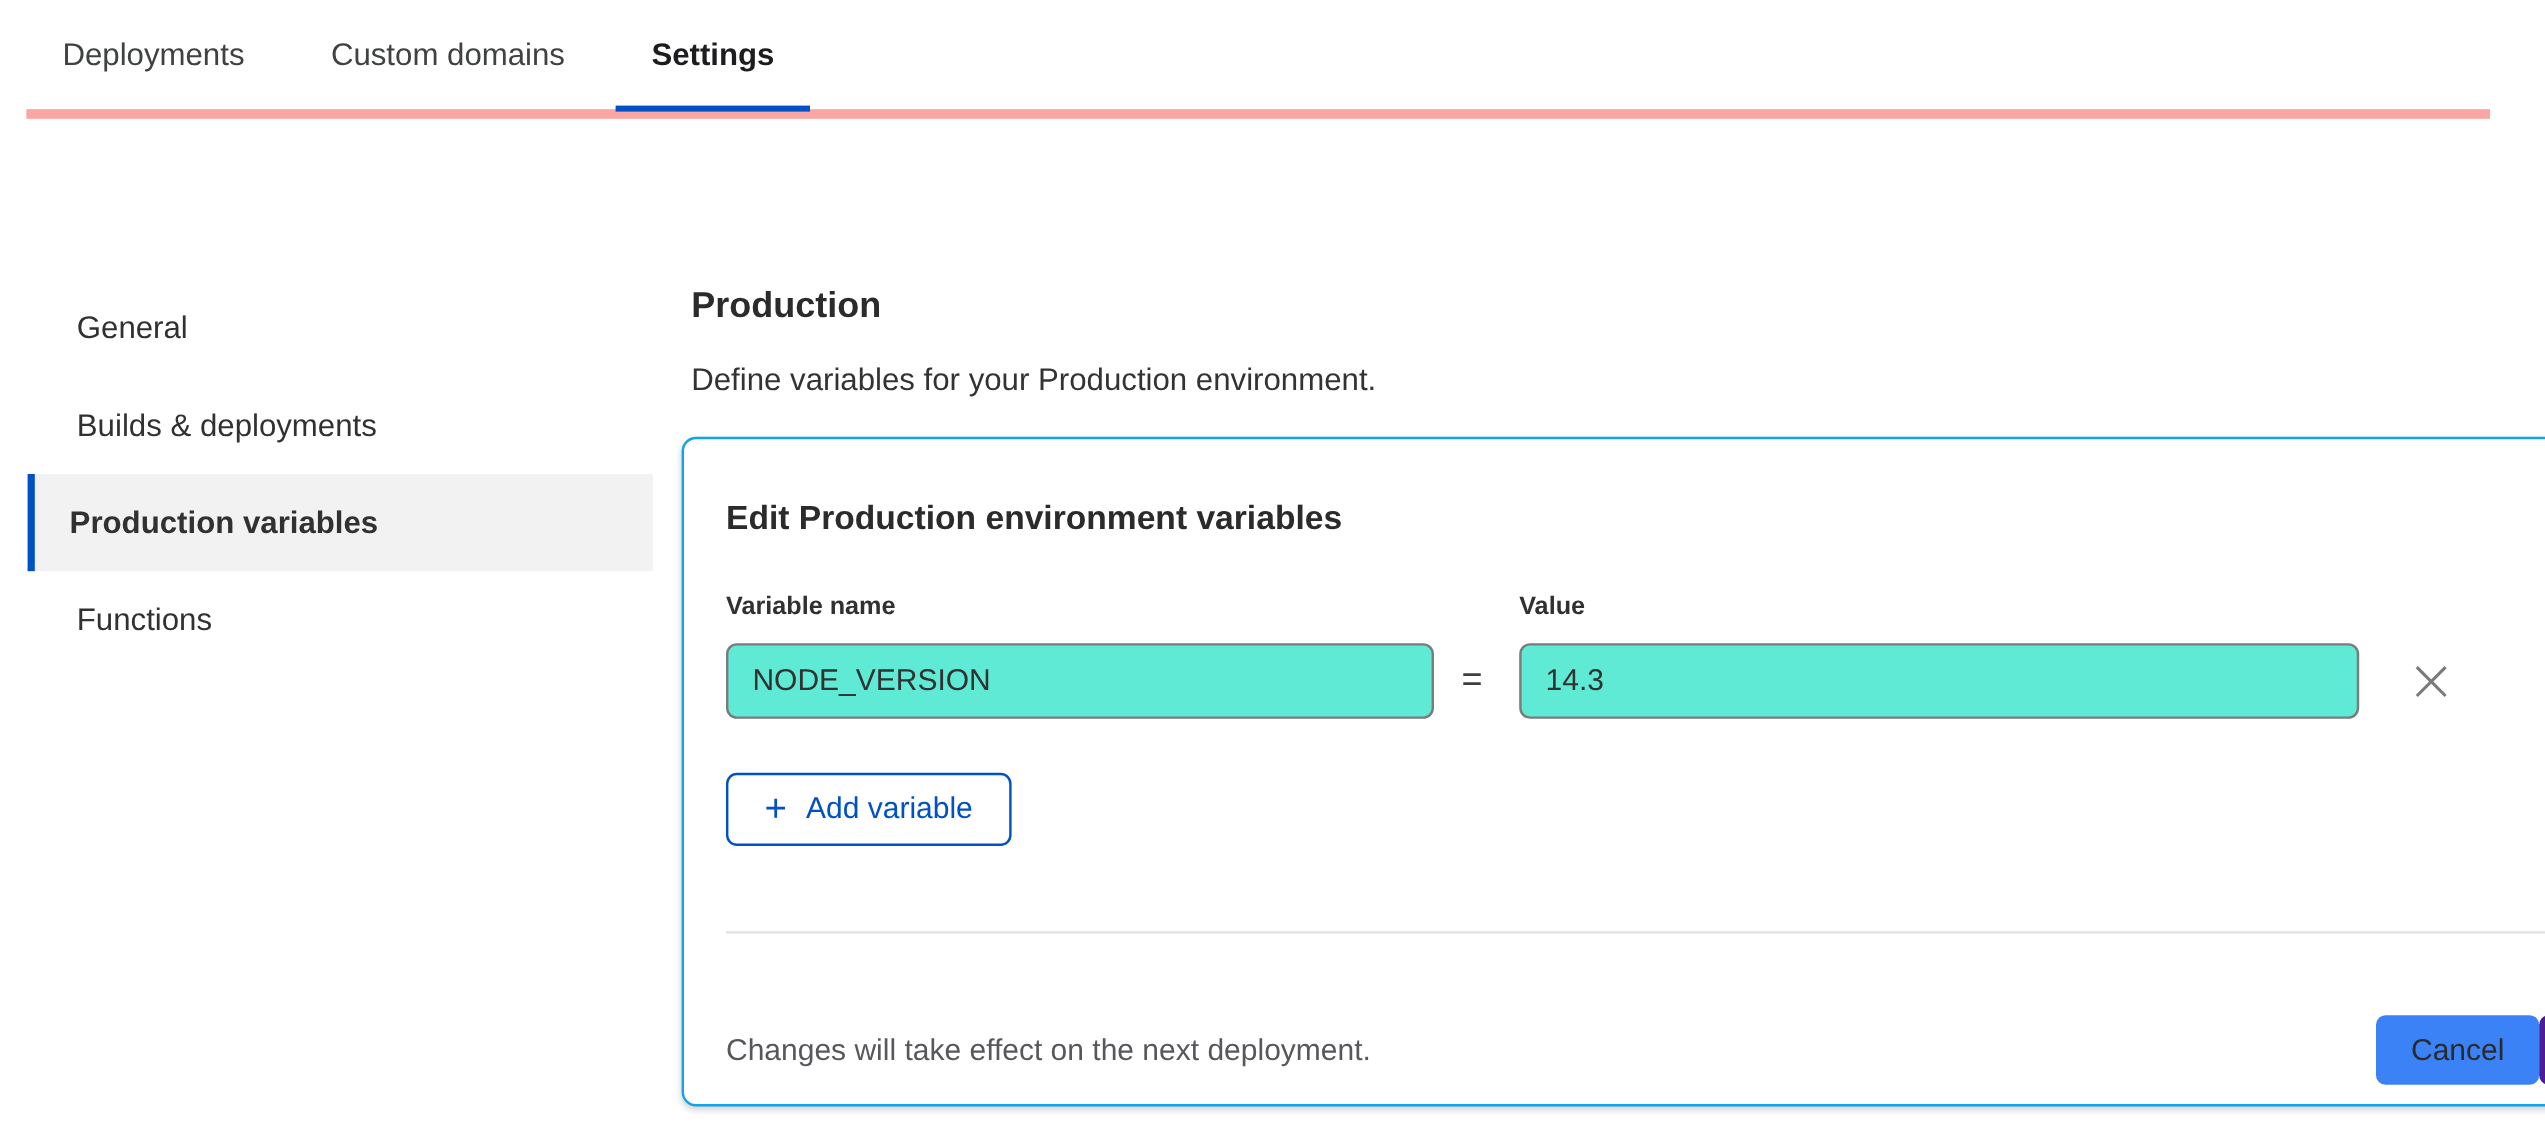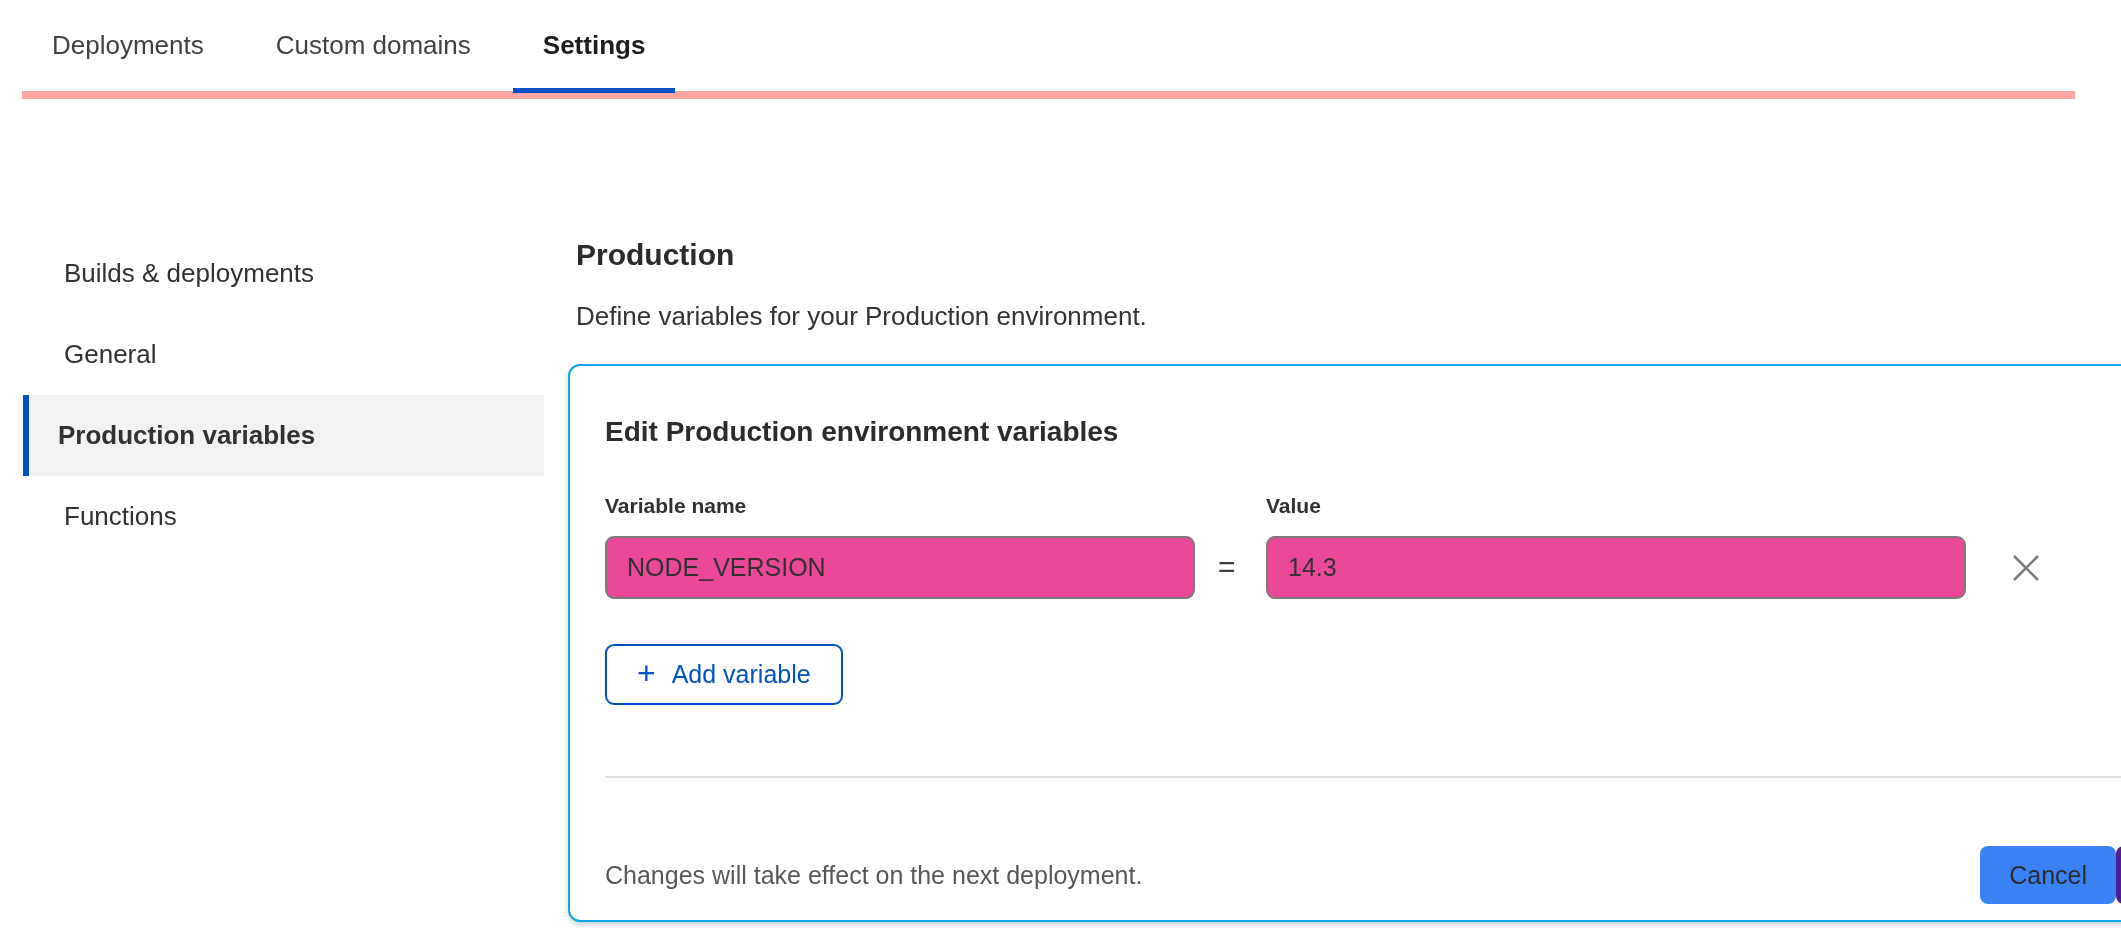--- a/index.html
+++ b/index.html
@@ -104,21 +104,21 @@
   .text-input {
     position: absolute;
     top: 170px;
     height: 63px;
     border: 2px solid #7b7b7b;
     border-radius: 9px;
     font-family: "Liberation Sans", sans-serif;
     font-size: 25px;
     color: #313131;
     padding: 0 20px;
-    background: #ec4899;
+    background: #5eead4;
     outline: none;
   }
   .input-name  { left: 35px;  width: 590px; }
   .input-value { left: 696px; width: 700px; }
 
   .equals {
     position: absolute;
     left: 648px; top: 184px;
     font-size: 30px;
     color: #3f3f3f;
@@ -197,24 +197,24 @@
   <div class="tab">
     <span>Custom domains</span>
   </div>
   <div class="tab active">
     <span>Settings</span>
   </div>
 </nav>
 
 <aside class="sidebar">
   <div class="side-item">
+    <span>General</span>
+  </div>
+  <div class="side-item">
     <span>Builds &amp; deployments</span>
-  </div>
-  <div class="side-item">
-    <span>General</span>
   </div>
   <div class="side-item active">
     <span>Production variables</span>
   </div>
   <div class="side-item">
     <span>Functions</span>
   </div>
 </aside>
 
 <h1 class="main-heading">Production</h1>

